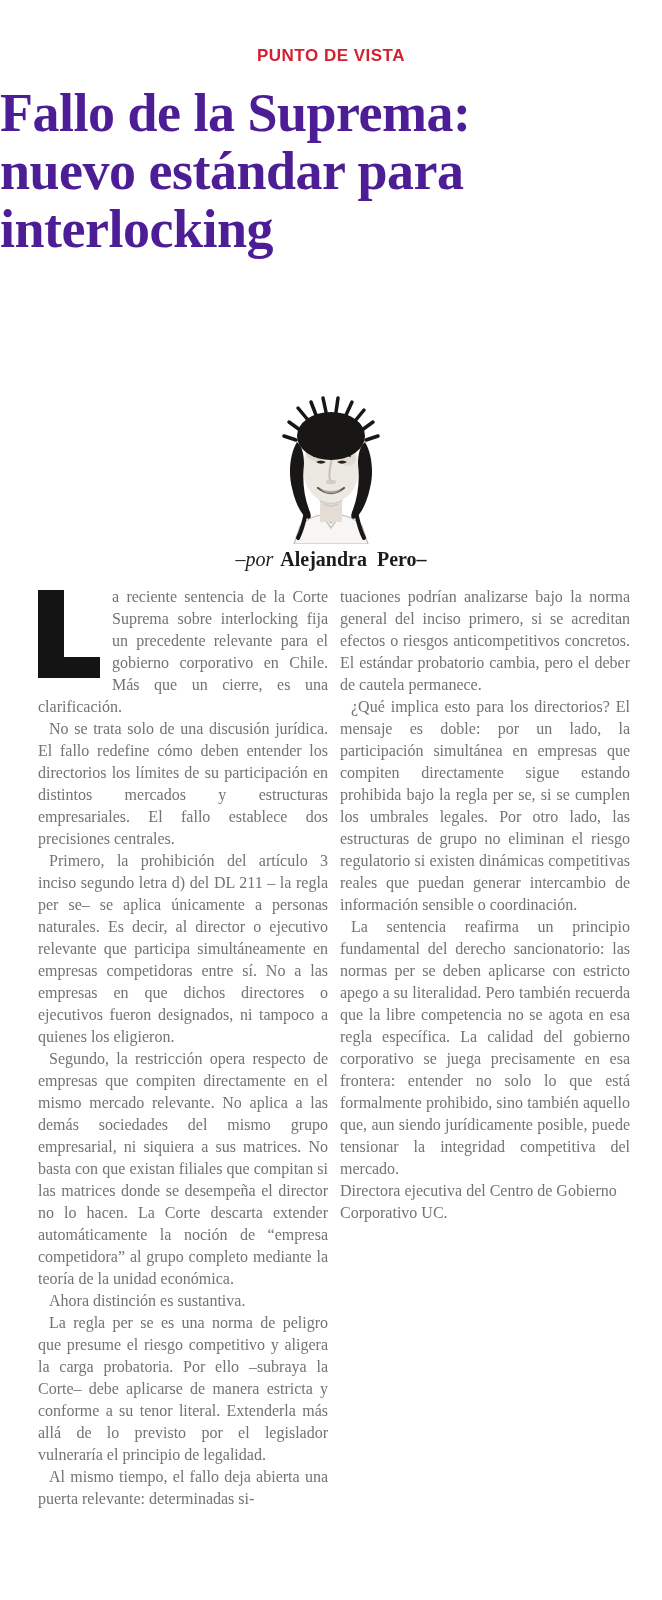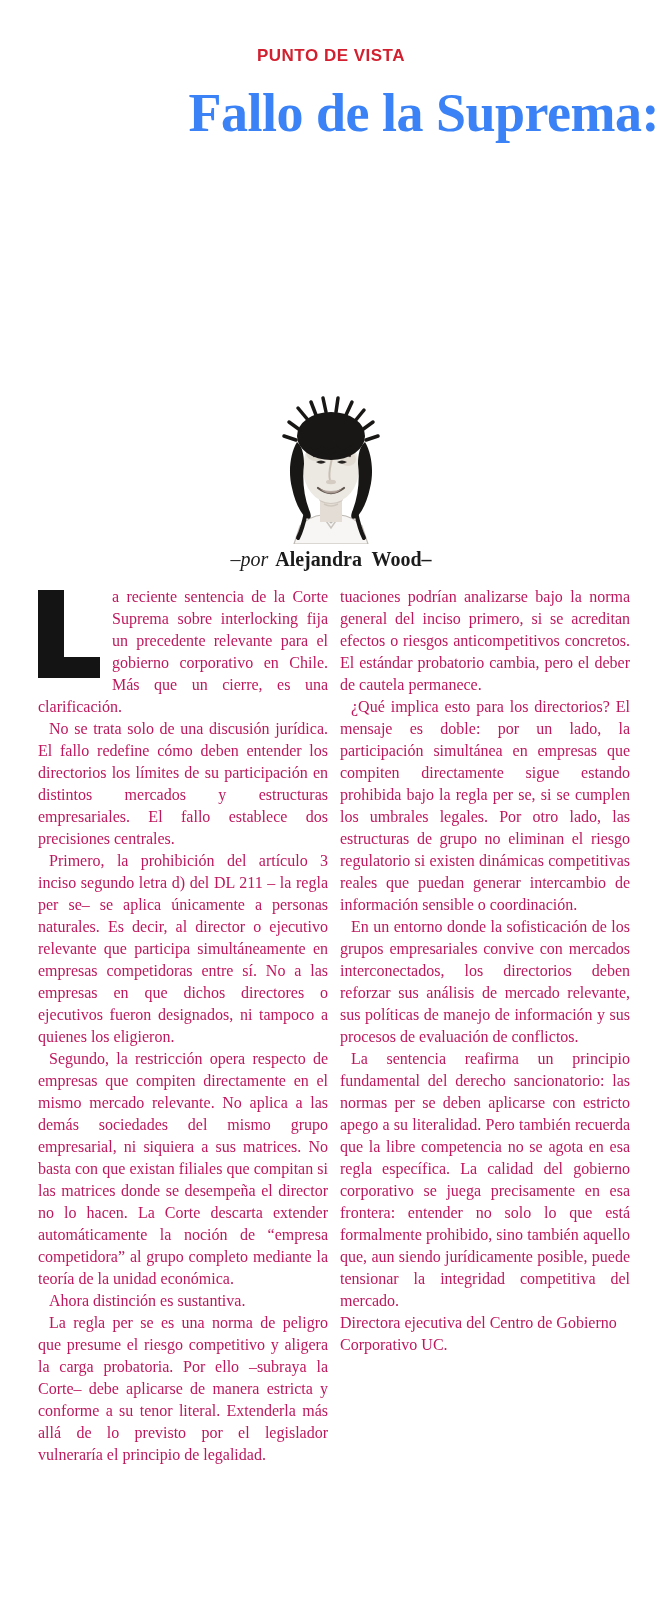--- a/index.html
+++ b/index.html
@@ -11,63 +11,65 @@
   }
   .kicker {
     position:absolute; top:46px; left:0; right:0;
     text-align:center;
     font-family:"Liberation Sans", sans-serif;
     font-weight:bold; font-size:17px; letter-spacing:0.5px;
     color:#d22030;
   }
   .headline {
     position:absolute; top:84px; left:0; right:3px;
-    text-align:right;
+    text-align:left;
     font-family:"Liberation Serif", serif;
     font-weight:bold; font-size:54px; line-height:58px;
-    letter-spacing:-0.5px; color:#3b82f6;
+    letter-spacing:-0.5px; color:#4c1d95;
   }
   .photo-wrap {
     position:absolute; top:392px; left:256px;
     width:150px; height:152px;
   }
   .byline {
     position:absolute; top:548px; left:0; right:0;
     text-align:center; font-size:20px; color:#1b1b1b;
   }
   .byline .pre { font-style:italic; margin-right:7px; }
   .byline .author { font-weight:bold; word-spacing:5px; }
   .byline .suf { font-weight:bold; }
   .columns {
     position:absolute; top:586px; left:38px; width:592px;
     display:flex; gap:12px;
   }
   .col {
     width:290px; font-size:16px; line-height:22px;
-    text-align:justify; color:#be185d;
+    text-align:justify; color:#737373;
   }
   .col p { margin:0; }
   .col p.indent { text-indent:11px; }
   .dropcap {
     float:left; width:62px; height:88px;
     margin:4px 12px 18px 0;
   }
   .signature {
     margin-top:22px; text-align:left;
   }
 </style>
 </head>
 <body>
 
 <div class="page">
 
   <div class="kicker">PUNTO DE VISTA</div>
 
   <h1 class="headline" style="margin:0;">
     <div>Fallo de la Suprema:</div>
+    <div>nuevo estándar para</div>
+    <div>interlocking</div>
   </h1>
 
   <div class="photo-wrap">
     <svg width="150" height="152" viewBox="0 0 150 152" role="img" aria-label="Retrato en blanco y negro de Alejandra Wood">
 
       <path d="M38,152 L44,134 Q54,124 66,123 L75,131 L84,123 Q96,124 106,134 L112,152 Z" fill="#f7f6f4" stroke="#bdb8b2" stroke-width="1.2"></path>
       <path d="M66,123 L75,136 L84,123" fill="none" stroke="#c9c4be" stroke-width="1.5"></path>
 
       <rect x="64" y="102" width="22" height="28" fill="#e3ddd5"></rect>
       <ellipse cx="75" cy="107" rx="12" ry="5" fill="#cfc8c0"></ellipse>
@@ -105,40 +107,40 @@
         <line x1="44" y1="38" x2="33" y2="30"></line>
         <line x1="40" y1="48" x2="28" y2="44"></line>
         <line x1="110" y1="48" x2="122" y2="44"></line>
       </g>
       <path d="M50,120 C48,130 46,138 42,146" fill="none" stroke="#191715" stroke-width="4" stroke-linecap="round"></path>
       <path d="M100,120 C102,130 104,138 108,146" fill="none" stroke="#191715" stroke-width="4" stroke-linecap="round"></path>
     </svg>
   </div>
 
   <div class="byline">
-    <span class="pre">–por</span><span class="author">Alejandra Wood</span><span class="suf">–</span>
+    <span class="pre">–por</span><span class="author">Alejandra Pero</span><span class="suf">–</span>
   </div>
 
   <div class="columns">
     <div class="col">
       <p>
         <span class="dropcap">
           <svg width="62" height="88" viewBox="0 0 62 88" role="img" aria-label="L">
             <path d="M0,0 H26 V67 H62 V88 H0 Z" fill="#141414"></path>
           </svg>
         </span><span>a reciente sentencia de la Corte Suprema sobre interlocking fija un precedente relevante para el gobierno corporativo en Chile. Más que un cierre, es una clarificación.</span>
       </p>
       <p class="indent">No se trata solo de una discusión jurídica. El fallo redefine cómo deben entender los directorios los límites de su participación en distintos mercados y estructuras empresariales. El fallo establece dos precisiones centrales.</p>
       <p class="indent">Primero, la prohibición del artículo 3 inciso segundo letra d) del DL 211 – la regla per se– se aplica únicamente a personas naturales. Es decir, al director o ejecutivo relevante que participa simultáneamente en empresas competidoras entre sí. No a las empresas en que dichos directores o ejecutivos fueron designados, ni tampoco a quienes los eligieron.</p>
       <p class="indent">Segundo, la restricción opera respecto de empresas que compiten directamente en el mismo mercado relevante. No aplica a las demás sociedades del mismo grupo empresarial, ni siquiera a sus matrices. No basta con que existan filiales que compitan si las matrices donde se desempeña el director no lo hacen. La Corte descarta extender automáticamente la noción de “empresa competidora” al grupo completo mediante la teoría de la unidad económica.</p>
       <p class="indent">Ahora distinción es sustantiva.</p>
       <p class="indent">La regla per se es una norma de peligro que presume el riesgo competitivo y aligera la carga probatoria. Por ello –subraya la Corte– debe aplicarse de manera estricta y conforme a su tenor literal. Extenderla más allá de lo previsto por el legislador vulneraría el principio de legalidad.</p>
+      <p class="indent">Al mismo tiempo, el fallo deja abierta una puerta relevante: determinadas si-</p>
     </div>
     <div class="col">
       <p>tuaciones podrían analizarse bajo la norma general del inciso primero, si se acreditan efectos o riesgos anticompetitivos concretos. El estándar probatorio cambia, pero el deber de cautela permanece.</p>
       <p class="indent">¿Qué implica esto para los directorios? El mensaje es doble: por un lado, la participación simultánea en empresas que compiten directamente sigue estando prohibida bajo la regla per se, si se cumplen los umbrales legales. Por otro lado, las estructuras de grupo no eliminan el riesgo regulatorio si existen dinámicas competitivas reales que puedan generar intercambio de información sensible o coordinación.</p>
-      <p class="indent">En un entorno donde la sofisticación de los grupos empresariales convive con mercados interconectados, los directorios deben reforzar sus análisis de mercado relevante, sus políticas de manejo de información y sus procesos de evaluación de conflictos.</p>
       <p class="indent">La sentencia reafirma un principio fundamental del derecho sancionatorio: las normas per se deben aplicarse con estricto apego a su literalidad. Pero también recuerda que la libre competencia no se agota en esa regla específica. La calidad del gobierno corporativo se juega precisamente en esa frontera: entender no solo lo que está formalmente prohibido, sino también aquello que, aun siendo jurídicamente posible, puede tensionar la integridad competitiva del mercado.</p>
       <p class="signature">Directora ejecutiva del Centro de Gobierno Corporativo UC.</p>
     </div>
   </div>
 
 </div>
 
 </body></html>

